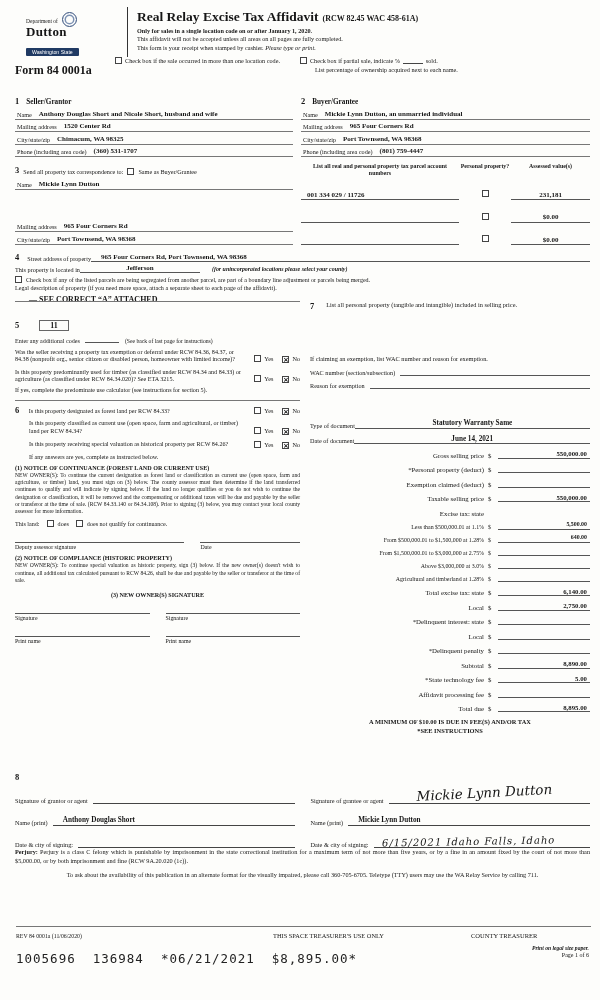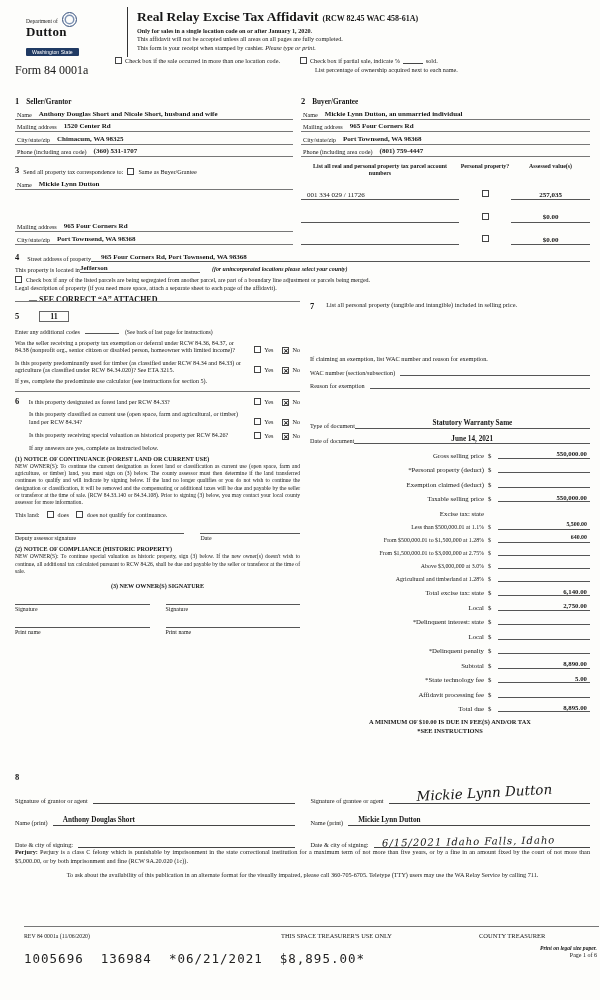--- a/index.html
+++ b/index.html
@@ -21,21 +21,21 @@
         vertical-align:middle;margin-left:4px;box-shadow:inset 0 0 0 1.5px #fff, inset 0 0 0 3px #7d92b3}
   .dept-name{font-size:13px;font-weight:bold;letter-spacing:.3px;margin-top:-3px}
   .dept-state{display:inline-block;background:#203a63;color:#fff;font-size:5.2px;padding:1px 6px;
               border-radius:1px;margin-top:1px;font-family:"Liberation Sans",sans-serif}
   .hdiv{width:1px;background:#333;align-self:stretch;margin:0 9px 0 4px}
   .ftitle{font-size:13.5px;font-weight:bold}
   .frcw{font-size:8px;font-weight:bold;margin-left:4px}
   .hnote{font-size:6.2px;margin-top:1.5px}
 
   
-  .formnum{font-size:12px;font-weight:normal;width:100px;padding-top:6px}
+  .formnum{font-size:12px;font-weight:bold;width:100px;padding-top:6px}
   .cbline{font-size:6.2px;display:flex;align-items:center;gap:3px}
   .pctline{display:inline-block;width:20px;border-bottom:.8px solid #444;height:7px;flex:none}
   .cbline2{font-size:6.2px;margin-left:200px;margin-top:2px}
 
   
   .shead{display:flex;align-items:baseline;gap:7px;padding:1px 0}
   .snum{font-size:8.5px;font-weight:bold}
   .stitle{font-size:7.2px;font-weight:bold}
   .frow{display:flex;align-items:flex-end;border-bottom:.7px solid #777;min-height:12.5px;padding:0 0 1px 2px}
   .flabel{font-size:6.2px;white-space:nowrap}
@@ -43,28 +43,28 @@
 
   
   .s3head{display:flex;align-items:flex-end;gap:4px;font-size:6.2px;padding:2px 0}
 
   
   .phead{display:flex;align-items:flex-start;font-size:5.9px;font-weight:bold;text-align:center;line-height:1.25}
   .ph1{width:158px;padding:0 8px}
   .ph2{width:52px}
   .ph3{flex:1}
   .prow{display:flex;align-items:flex-end;margin-top:4.5px}
-  .pnum{width:158px;border-bottom:.7px solid #555;font-size:7px;font-weight:normal;padding-left:6px;min-height:9.5px}
+  .pnum{width:158px;border-bottom:.7px solid #555;font-size:7px;font-weight:bold;padding-left:6px;min-height:9.5px}
   .pchk{width:52px;text-align:center}
   .pval{flex:1;border-bottom:.7px solid #555;font-size:7px;font-weight:bold;text-align:center;min-height:9.5px}
 
   
   .s4row{display:flex;align-items:flex-end;margin-top:2.5px}
   .s4fill{flex:1;border-bottom:.7px solid #555;font-size:7px;font-weight:bold;padding-left:10px;min-height:9px}
-  .s4loc{width:120px;border-bottom:.7px solid #555;font-size:7px;font-weight:bold;text-align:left;min-height:9px}
+  .s4loc{width:120px;border-bottom:.7px solid #555;font-size:7px;font-weight:bold;text-align:center;min-height:9px}
   .s4note{font-size:5.9px;font-weight:bold;font-style:italic;margin-left:12px;padding-bottom:1px}
   .s4text{font-size:6px;margin-left:4px}
   .exhibit{font-size:8px;font-weight:bold;margin:4px 0 0 14px}
 
   
   .qrow{display:flex;margin-top:4.5px}
   .qtext{flex:1;font-size:6.1px;line-height:1.28;padding-right:5px}
   .qans{white-space:nowrap;font-size:6.2px;align-self:flex-end;padding-bottom:1px}
   .qans .cbx{margin:0 2px 0 7px}
   .fine{font-size:5.55px;line-height:1.32;text-align:justify}
@@ -225,21 +225,21 @@
     </div>
     <div style="width:289px">
       <div class="phead">
         <div class="ph1">List all real and personal property tax parcel account numbers</div>
         <div class="ph2">Personal property?</div>
         <div class="ph3">Assessed value(s)</div>
       </div>
       <div class="prow">
         <div class="pnum">001 334 029 / 11726</div>
         <div class="pchk"><span class="cbx"></span></div>
-        <div class="pval">257,035</div>
+        <div class="pval">231,181</div>
       </div>
       <div class="prow">
         <div class="pnum"></div>
         <div class="pchk"><span class="cbx"></span></div>
         <div class="pval">$0.00</div>
       </div>
       <div class="prow">
         <div class="pnum"></div>
         <div class="pchk"><span class="cbx"></span></div>
         <div class="pval">$0.00</div>
@@ -263,21 +263,21 @@
       <span class="s4text">Check box if any of the listed parcels are being segregated from another parcel, are part of a boundary line adjustment or parcels being merged.</span>
     </div>
     <div class="s4row">
       <span class="s4text" style="margin-left:0;font-size:6.1px">Legal description of property (if you need more space, attach a separate sheet to each page of the affidavit).</span>
     </div>
     <div class="exhibit">— SEE CORRECT “A” ATTACHED</div>
   </div>
 
   <div class="abs" style="top:301px;left:15px;width:575px;display:flex;gap:10px">
 
-    <div style="width:285px;border-top:.8px solid #777;padding-top:3px">
+    <div style="width:285px;border-top:.8px solid #777;padding-top:12px">
       <div>
         <span class="snum">5</span>
         <span class="codebox">11</span>
       </div>
       <div style="margin-top:3px;font-size:6.1px">
         <span>Enter any additional codes</span>
         <span class="codeline"></span>
         <span class="small">(See back of last page for instructions)</span>
       </div>
 
@@ -544,21 +544,21 @@
   </div>
 
   <div class="abs" style="top:848px;left:15px;width:575px">
     <div class="perj">
       <span class="b">Perjury:</span>
       <span>Perjury is a class C felony which is punishable by imprisonment in the state correctional institution for a maximum term of not more than five years, or by a fine in an amount fixed by the court of not more than $5,000.00, or by both imprisonment and fine (RCW 9A.20.020 (1c)).</span>
     </div>
     <div class="altline">To ask about the availability of this publication in an alternate format for the visually impaired, please call 360-705-6705. Teletype (TTY) users may use the WA Relay Service by calling 711.</div>
   </div>
 
-  <div class="abs" style="top:926px;left:24px;width:575px;border-top:.8px solid #777;padding-top:5px">
+  <div class="abs" style="top:926px;left:16px;width:575px;border-top:.8px solid #777;padding-top:5px">
     <div style="display:flex;align-items:baseline">
       <div class="frev">REV 84 0001a (11/06/2020)</div>
       <div class="ftreas">THIS SPACE TREASURER'S USE ONLY</div>
       <div class="fcnty">COUNTY TREASURER</div>
     </div>
     <div class="stamp">1005696  136984  *06/21/2021  $8,895.00*</div>
     <div class="abs" style="right:2px;top:18px;text-align:right">
       <div class="pnote1">Print on legal size paper.</div>
       <div class="pnote2">Page 1 of 6</div>
     </div>

